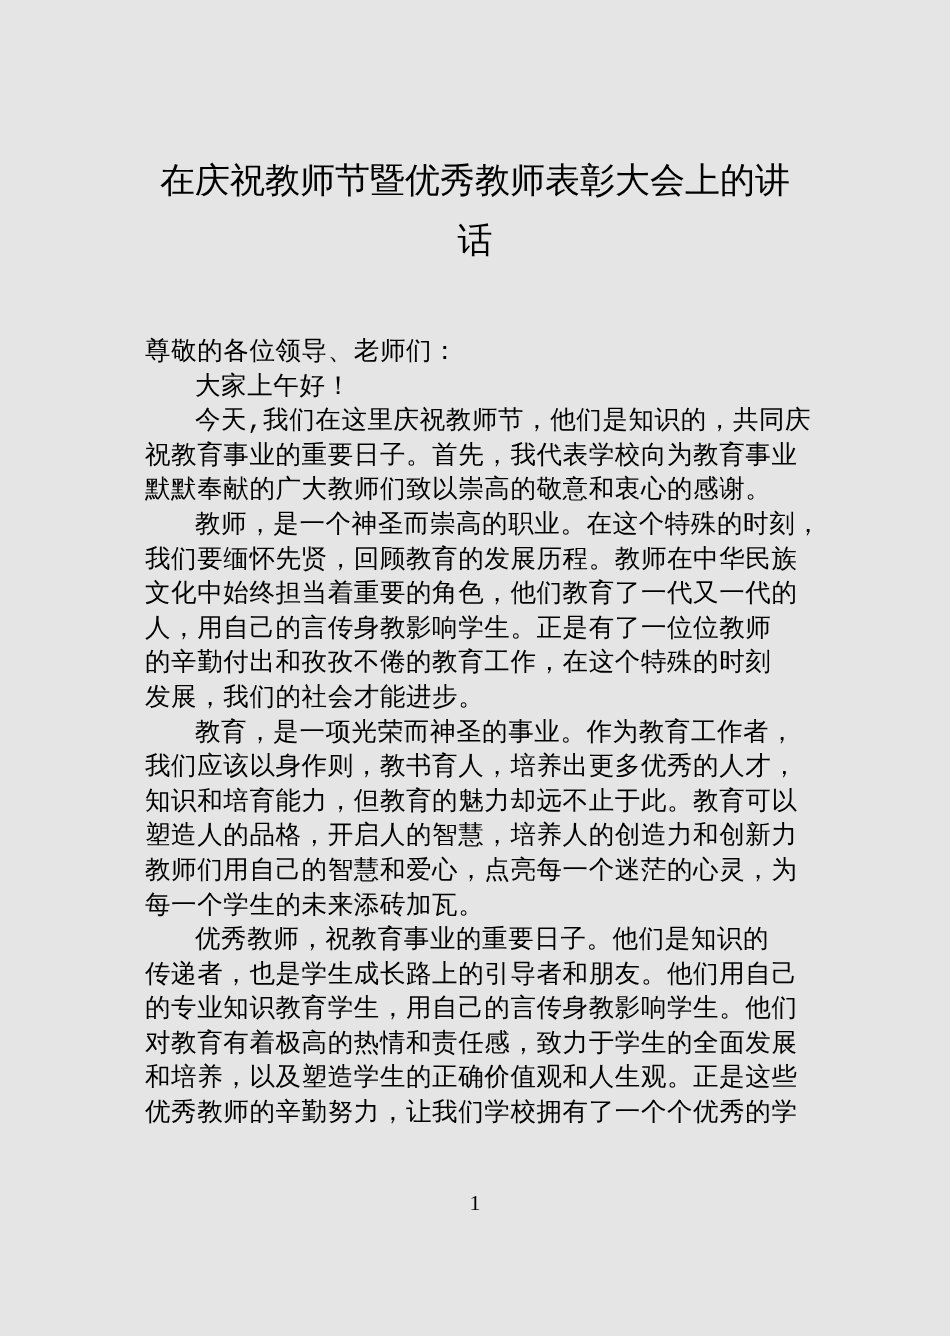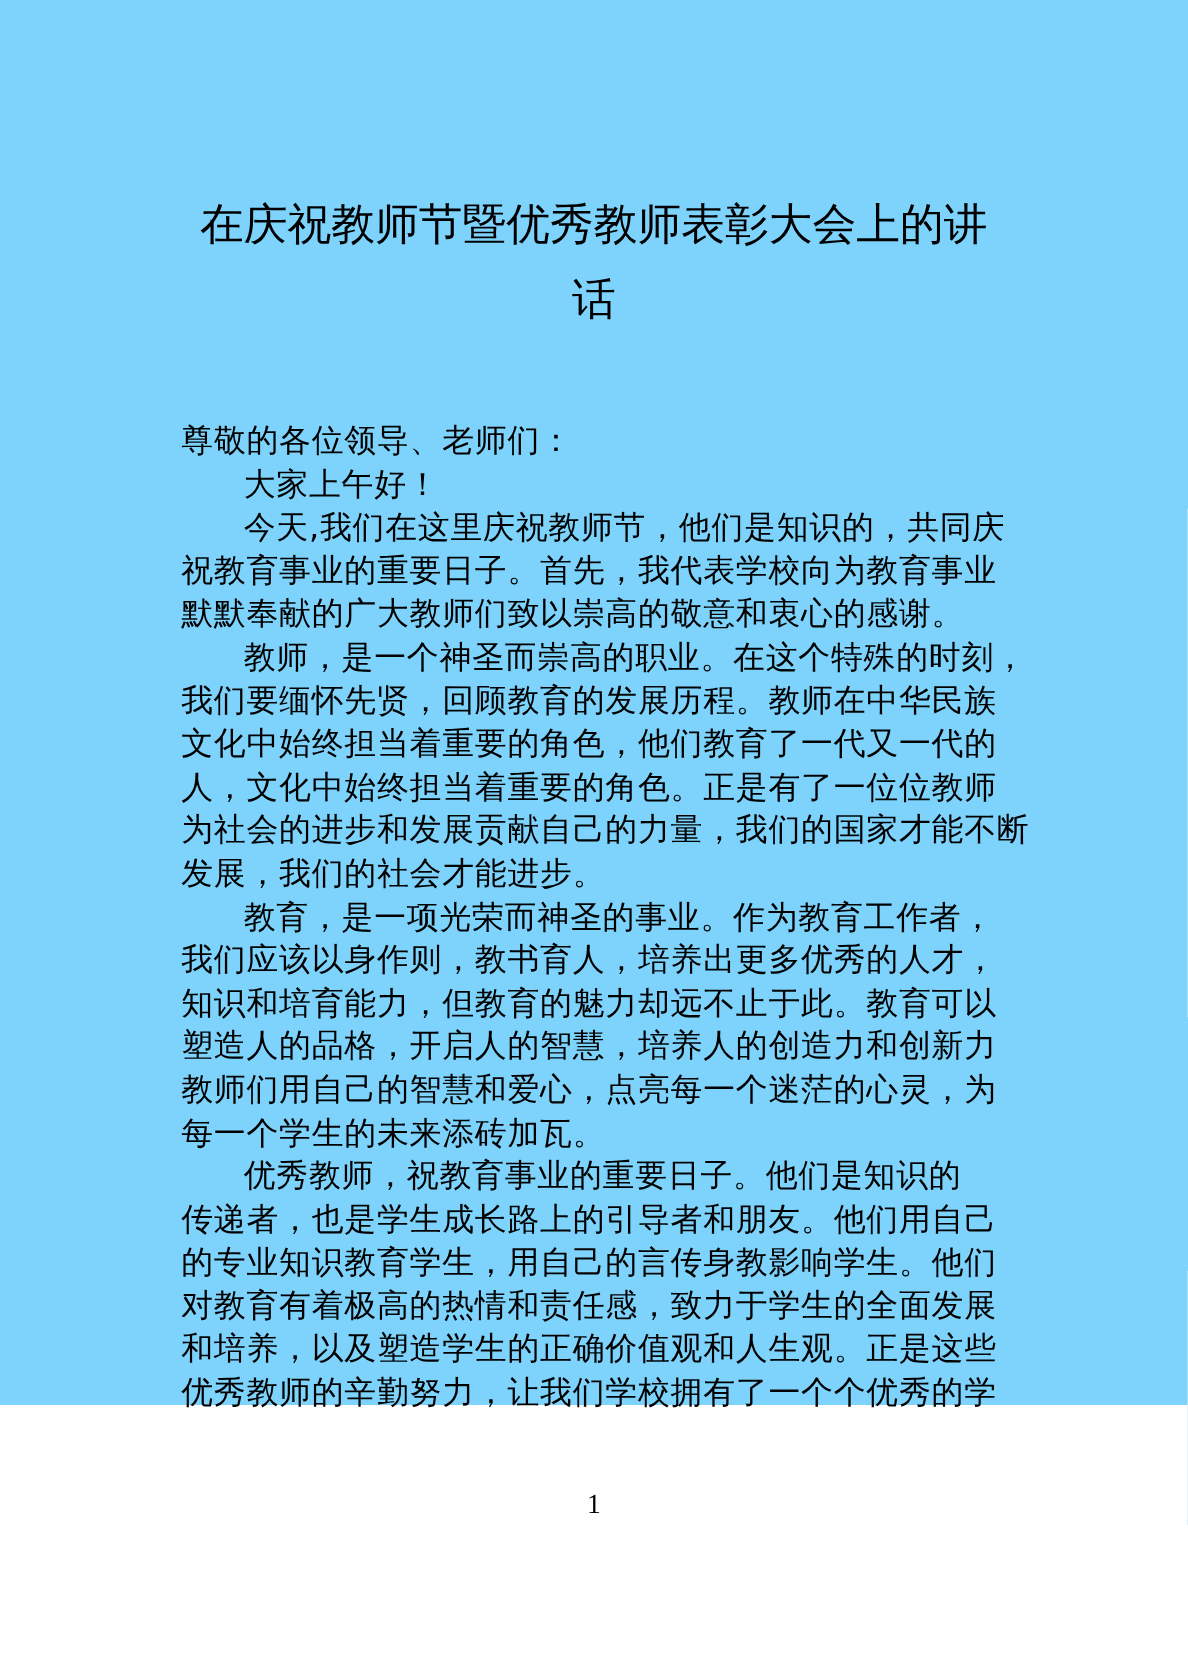--- a/index.html
+++ b/index.html
@@ -1,21 +1,21 @@
 <!DOCTYPE html>
 <html><head>
 <meta charset="utf-8">
 <style>
   html, body { margin: 0; padding: 0; background: #ffffff; }
   body { width: 950px; height: 1344px; position: relative; overflow: hidden;
          font-family: "DejaVu Sans", "Liberation Sans", sans-serif; color: #000; }
-  .page { position: absolute; left: 0; top: 0; width: 950px; height: 1124px; background: #7dd3fc; }
+  .page { position: absolute; left: 0; top: 0; width: 950px; height: 1336px; background: #e5e5e5; }
   .title-line { position: absolute; left: 0; width: 950px; text-align: center;
                 font-size: 35px; line-height: 40px; letter-spacing: 0px; white-space: nowrap; }
-  .body { position: absolute; left: 145px; top: 336px; width: 680px; }
+  .body { position: absolute; left: 145px; top: 336px; width: 680px; font-family: Liberation Mono, monospace; }
   .line { height: 34.6px; line-height: 34.6px; font-size: 25.5px; white-space: nowrap; letter-spacing: 0.6px; }
   .indent { padding-left: 50px; }
   .page-number { position: absolute; left: 0; width: 950px; top: 1190px; text-align: center;
                  font-family: "Liberation Serif", "DejaVu Serif", serif; font-size: 22px; }
 </style>
 </head>
 <body>
 
 <div class="page">
   <div class="title-line" style="top:160px;">在庆祝教师节暨优秀教师表彰大会上的讲</div>
@@ -28,22 +28,22 @@
     <div>
       <div class="line indent">今天,我们在这里庆祝教师节，他们是知识的，共同庆</div>
       <div class="line">祝教育事业的重要日子。首先，我代表学校向为教育事业</div>
       <div class="line">默默奉献的广大教师们致以崇高的敬意和衷心的感谢。</div>
     </div>
 
     <div>
       <div class="line indent">教师，是一个神圣而崇高的职业。在这个特殊的时刻，</div>
       <div class="line">我们要缅怀先贤，回顾教育的发展历程。教师在中华民族</div>
       <div class="line">文化中始终担当着重要的角色，他们教育了一代又一代的</div>
-      <div class="line">人，文化中始终担当着重要的角色。正是有了一位位教师</div>
-      <div class="line">为社会的进步和发展贡献自己的力量，我们的国家才能不断</div>
+      <div class="line">人，用自己的言传身教影响学生。正是有了一位位教师</div>
+      <div class="line">的辛勤付出和孜孜不倦的教育工作，在这个特殊的时刻</div>
       <div class="line">发展，我们的社会才能进步。</div>
     </div>
 
     <div>
       <div class="line indent">教育，是一项光荣而神圣的事业。作为教育工作者，</div>
       <div class="line">我们应该以身作则，教书育人，培养出更多优秀的人才，</div>
       <div class="line">知识和培育能力，但教育的魅力却远不止于此。教育可以</div>
       <div class="line">塑造人的品格，开启人的智慧，培养人的创造力和创新力</div>
       <div class="line">教师们用自己的智慧和爱心，点亮每一个迷茫的心灵，为</div>
       <div class="line">每一个学生的未来添砖加瓦。</div>

